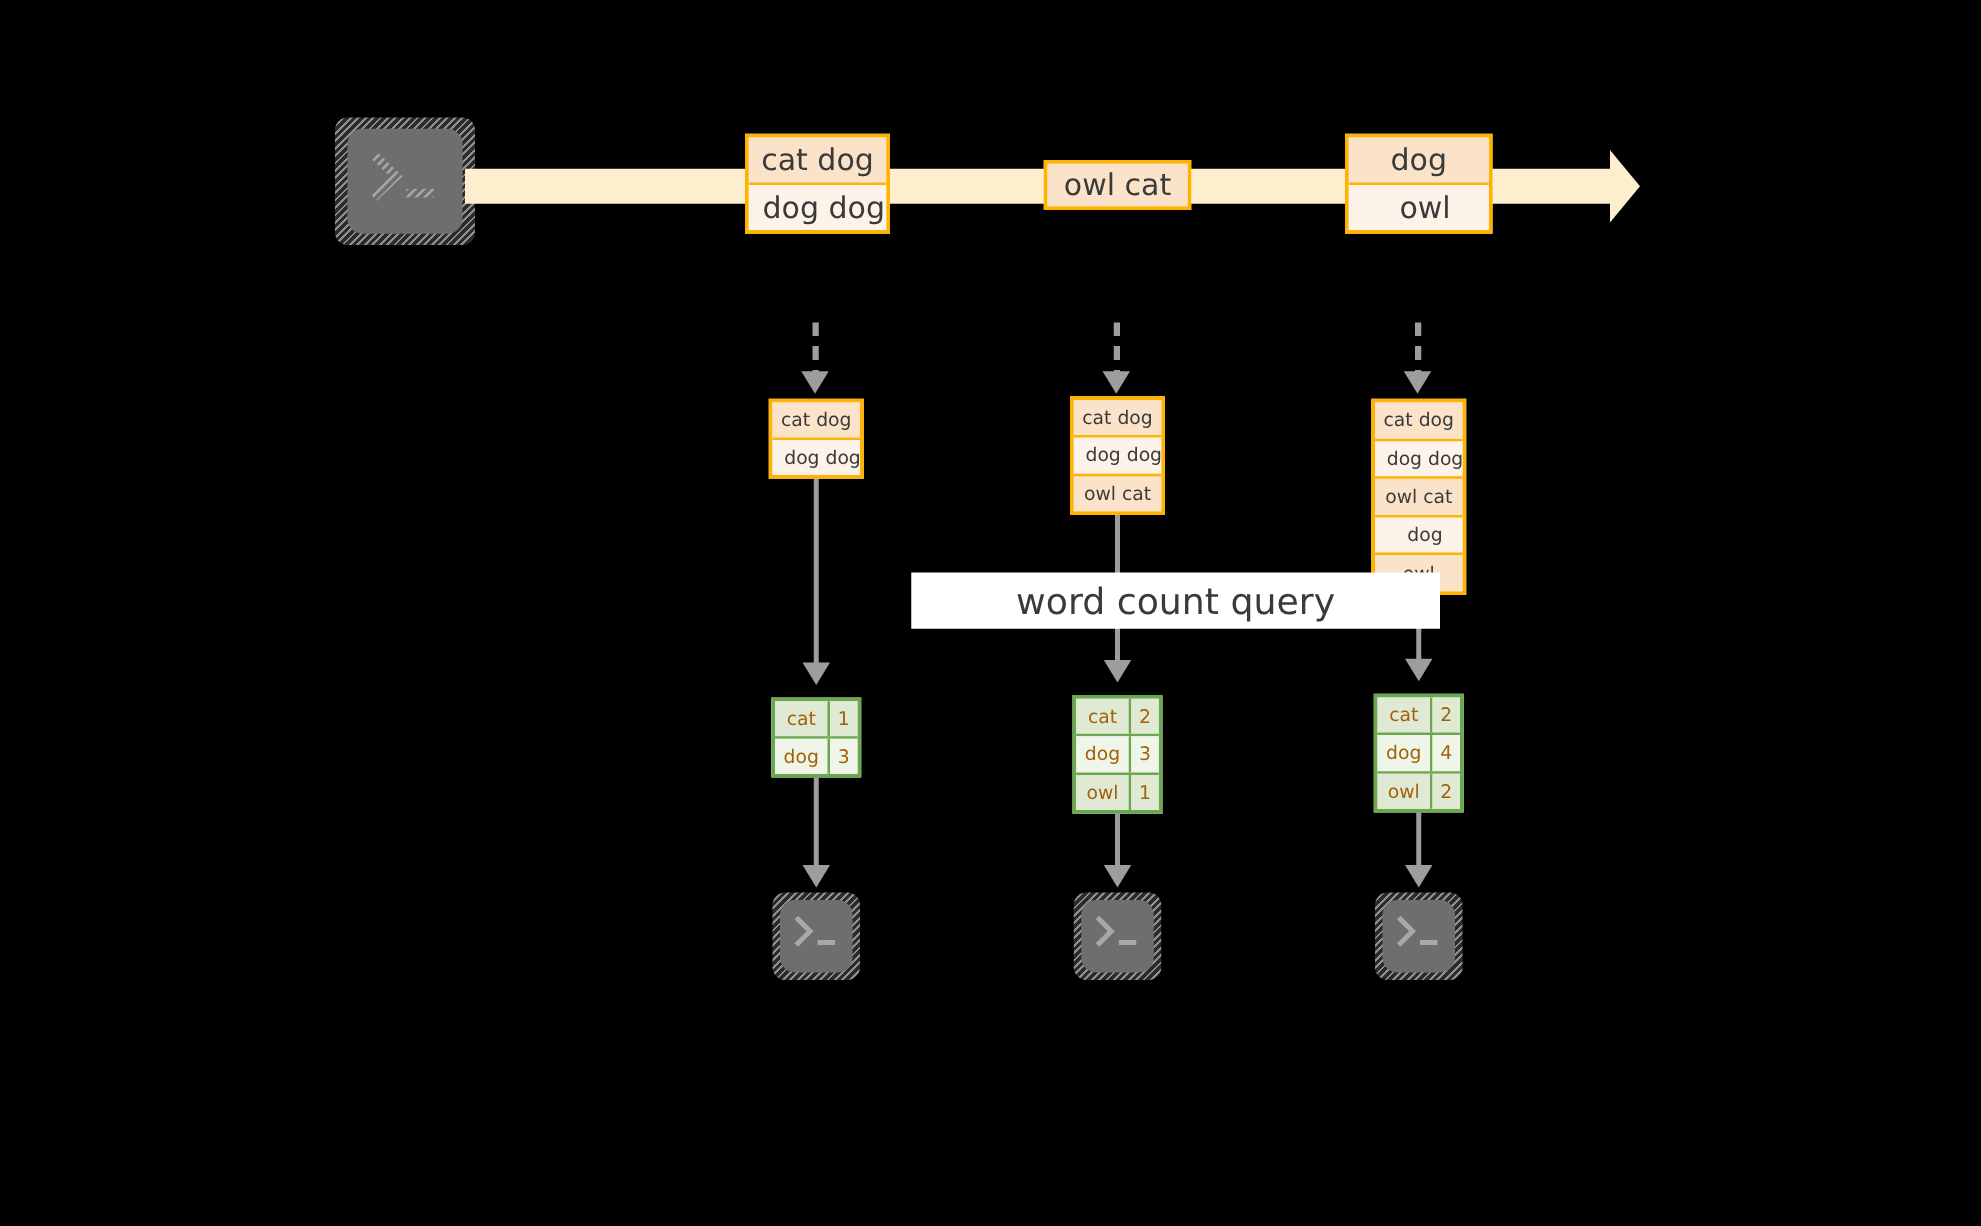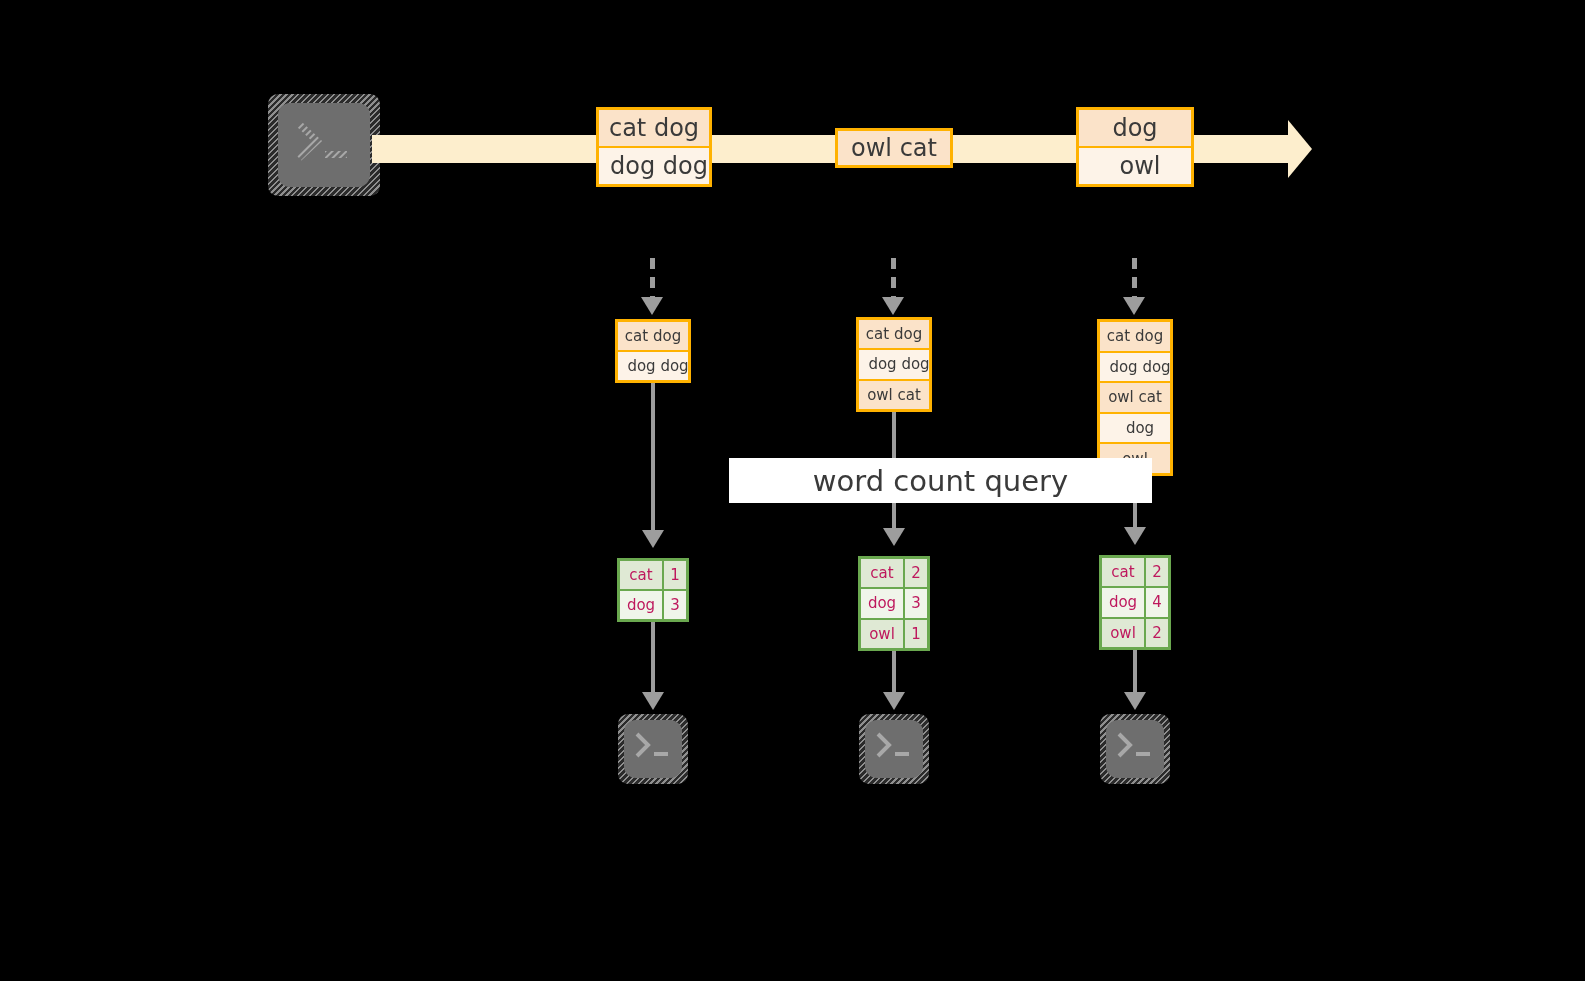--- a/index.html
+++ b/index.html
@@ -90,21 +90,21 @@
     display: flex;
     align-items: stretch;
   }
   .grow.divider { border-top: 2px solid #6aa84f; }
   .grow.dark .gcell { background: #dfe9d4; }
   .grow.light .gcell { background: #f0f5ea; }
   .gcell {
     display: flex;
     align-items: center;
     justify-content: center;
-    color: #be185d;
+    color: #a16207;
     font-size: 15px;
     box-sizing: border-box;
   }
   .gcell.key { flex: 0 0 44px; border-right: 2px solid #6aa84f; }
   .gcell.val { flex: 1 1 auto; }
 
   
   .conn {
     position: absolute;
     background: #9d9d9d;

